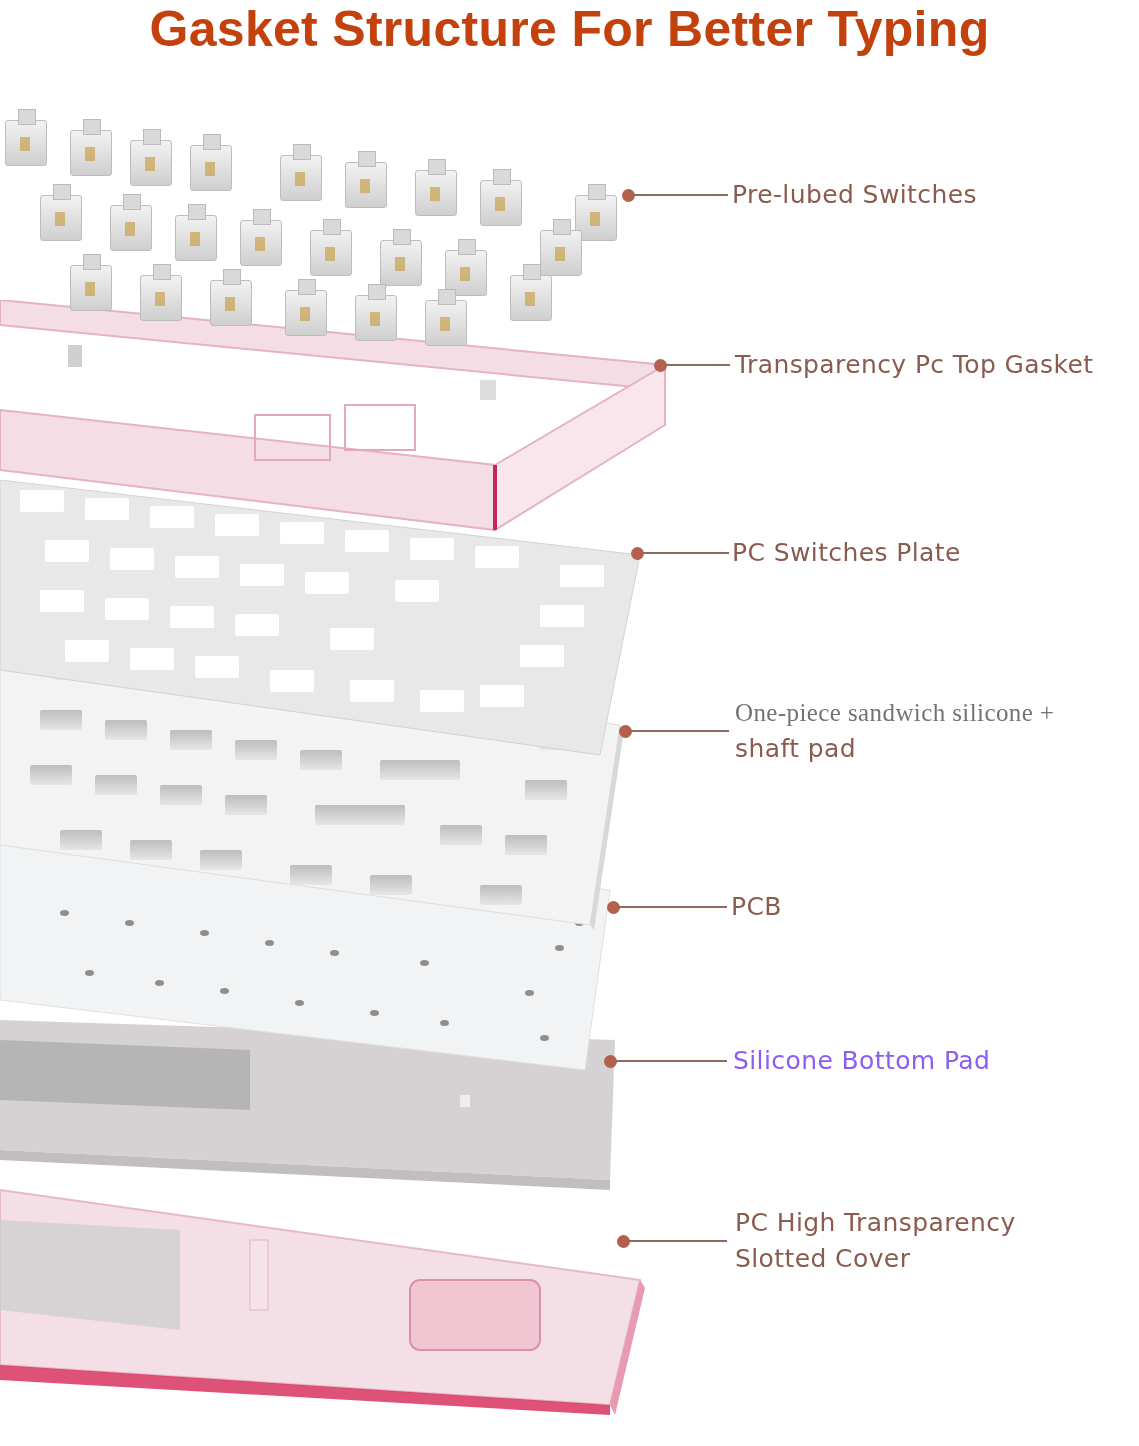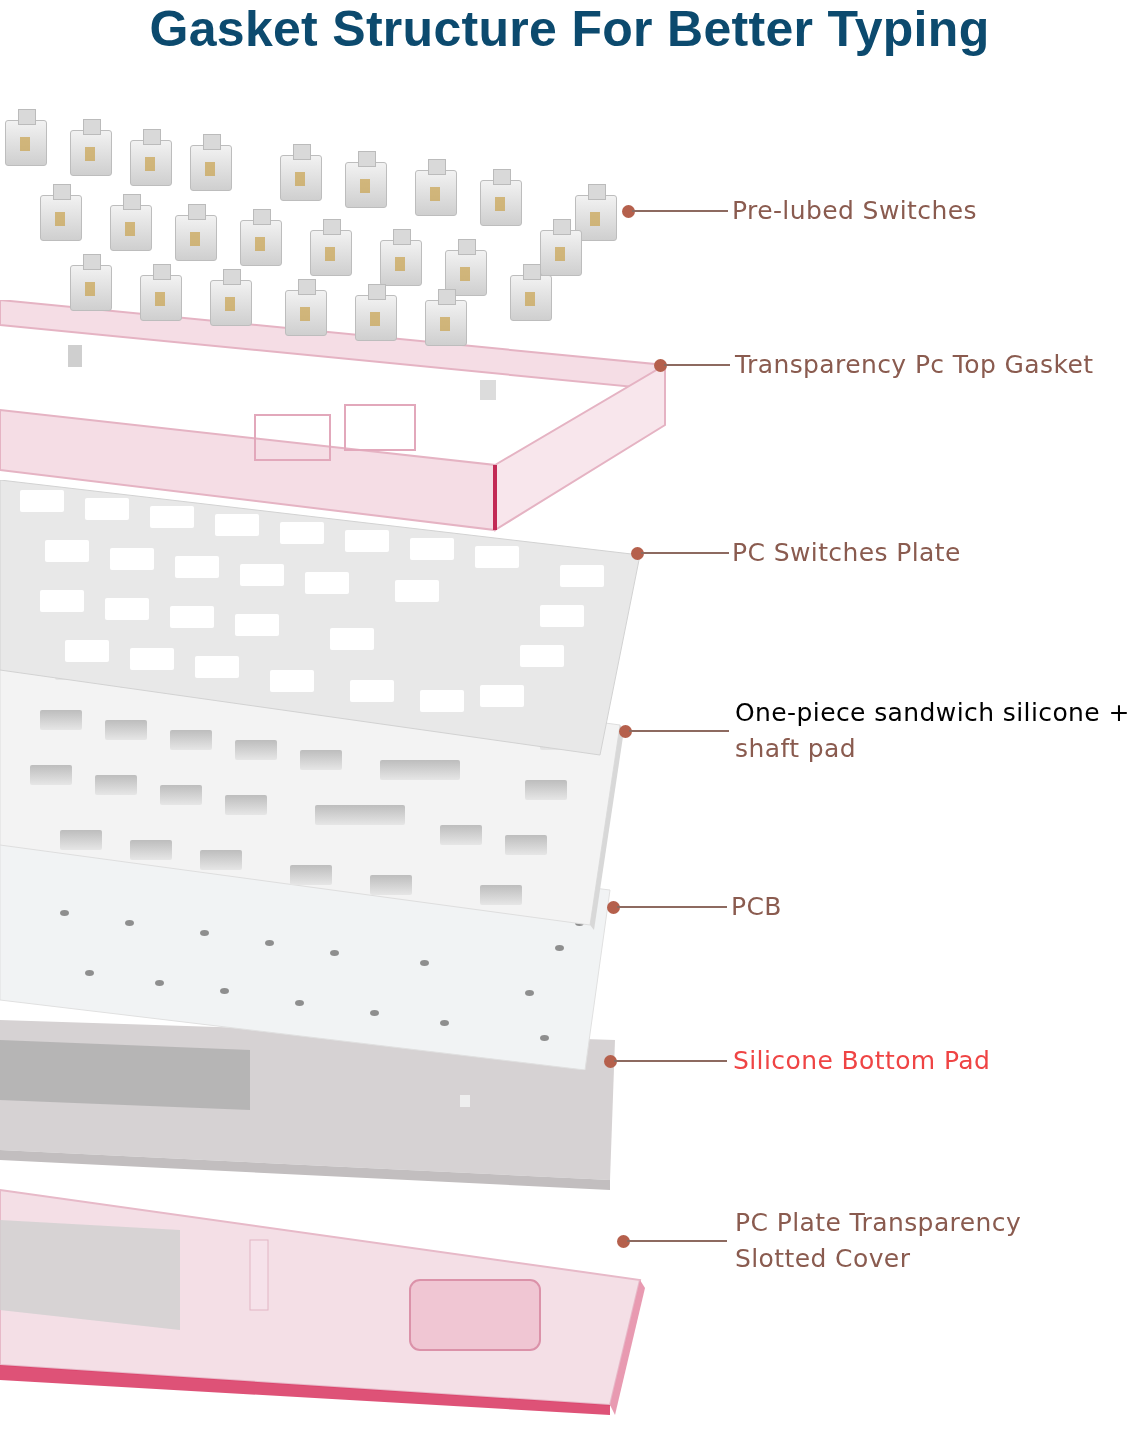--- a/index.html
+++ b/index.html
@@ -15,21 +15,21 @@
   .switch{position:absolute;width:40px;height:44px;background:linear-gradient(#f2f2f2,#cfcfcf);border:1px solid #bdbdbd;border-radius:3px;}
   .switch:before{content:"";position:absolute;left:12px;top:-12px;width:16px;height:14px;background:#d9d9d9;border:1px solid #bbb;}
   .switch:after{content:"";position:absolute;left:14px;top:16px;width:10px;height:14px;background:#c9a24f;opacity:.7;}
   .hole{position:absolute;width:44px;height:22px;background:#ffffff;border-radius:2px;}
   .pit{position:absolute;width:42px;height:20px;background:linear-gradient(#bdbdbd,#e6e6e6);border-radius:2px;}
   .pcbdot{position:absolute;width:9px;height:6px;border-radius:50%;background:#8e8e8e;}
 </style>
 </head>
 <body>
 
-<div class="title" style="color: #0c4a6e;">Gasket Structure For Better Typing</div>
+<div class="title" style="color: #c2410c;">Gasket Structure For Better Typing</div>
 
 <div class="stage">
 
   <div class="layer" style="left:0;top:1090px;width:650px;height:280px;">
     <svg width="650" height="280" viewBox="0 0 650 280">
       <polygon points="0,20 640,110 610,235 0,195" fill="#f4dfe6" stroke="#e7b9c8" stroke-width="2"></polygon>
       <polygon points="0,195 610,235 610,245 0,210" fill="#d8345f" opacity=".85"></polygon>
       <polygon points="610,235 640,110 645,118 615,245" fill="#e89ab1"></polygon>
       <polygon points="0,50 180,60 180,160 0,140" fill="#cfcfcf" opacity=".8"></polygon>
       <rect x="410" y="110" width="130" height="70" rx="10" fill="#f0c4d2" stroke="#d98aa3" stroke-width="2" opacity=".9"></rect>
@@ -181,56 +181,56 @@
     <div class="switch" style="left:70px;top:165px;"></div>
     <div class="switch" style="left:140px;top:175px;"></div>
     <div class="switch" style="left:210px;top:180px;"></div>
     <div class="switch" style="left:285px;top:190px;"></div>
     <div class="switch" style="left:355px;top:195px;"></div>
     <div class="switch" style="left:425px;top:200px;"></div>
   </div>
 </div>
 
 <div>
-  <div class="callout" style="top:211px;">
+  <div class="callout" style="top:195px;">
     <span class="dot" style="left: 622px; top: -6px; background: rgb(181, 96, 76);"></span>
     <span class="line" style="left: 632px; top: -1px; width: 96px; background: rgb(141, 106, 96);"></span>
     <span class="label" style="left: 732px; top: -18px; color: rgb(138, 91, 79);">Pre-lubed Switches</span>
   </div>
 
   <div class="callout" style="top:365px;">
     <span class="dot" style="left: 654px; top: -6px; background: rgb(181, 96, 76);"></span>
     <span class="line" style="left: 664px; top: -1px; width: 66px; background: rgb(141, 106, 96);"></span>
     <span class="label" style="left: 735px; top: -18px; color: rgb(138, 91, 79);">Transparency Pc Top Gasket</span>
   </div>
 
   <div class="callout" style="top:553px;">
     <span class="dot" style="left: 631px; top: -6px; background: rgb(181, 96, 76);"></span>
     <span class="line" style="left: 641px; top: -1px; width: 88px; background: rgb(141, 106, 96);"></span>
     <span class="label" style="left: 732px; top: -18px; color: rgb(138, 91, 79);">PC Switches Plate</span>
   </div>
 
   <div class="callout" style="top:731px;">
     <span class="dot" style="left: 619px; top: -6px; background: rgb(181, 96, 76);"></span>
     <span class="line" style="left: 629px; top: -1px; width: 100px; background: rgb(141, 106, 96);"></span>
-    <span class="label" style="left: 735px; top: -36px; color: #000000;">One-piece sandwich silicone +</span>
+    <span class="label" style="left: 735px; top: -36px; color: #737373; font-family: Liberation Serif, serif;">One-piece sandwich silicone +</span>
     <span class="label" style="left: 735px; top: 0px; color: rgb(138, 91, 79);">shaft pad</span>
   </div>
 
   <div class="callout" style="top:907px;">
     <span class="dot" style="left: 607px; top: -6px; background: rgb(181, 96, 76);"></span>
     <span class="line" style="left: 617px; top: -1px; width: 110px; background: rgb(141, 106, 96);"></span>
     <span class="label" style="left: 731px; top: -18px; color: rgb(138, 91, 79);">PCB</span>
   </div>
 
   <div class="callout" style="top:1061px;">
     <span class="dot" style="left: 604px; top: -6px; background: rgb(181, 96, 76);"></span>
     <span class="line" style="left: 614px; top: -1px; width: 113px; background: rgb(141, 106, 96);"></span>
-    <span class="label" style="left: 733px; top: -18px; color: #ef4444;">Silicone Bottom Pad</span>
+    <span class="label" style="left: 733px; top: -18px; color: #8b5cf6;">Silicone Bottom Pad</span>
   </div>
 
   <div class="callout" style="top:1241px;">
     <span class="dot" style="left: 617px; top: -6px; background: rgb(181, 96, 76);"></span>
     <span class="line" style="left: 627px; top: -1px; width: 100px; background: rgb(141, 106, 96);"></span>
-    <span class="label" style="left: 735px; top: -36px; color: rgb(138, 91, 79);">PC Plate Transparency</span>
+    <span class="label" style="left: 735px; top: -36px; color: rgb(138, 91, 79);">PC High Transparency</span>
     <span class="label" style="left: 735px; top: 0px; color: rgb(138, 91, 79);">Slotted Cover</span>
   </div>
 </div>
 
 </body></html>

